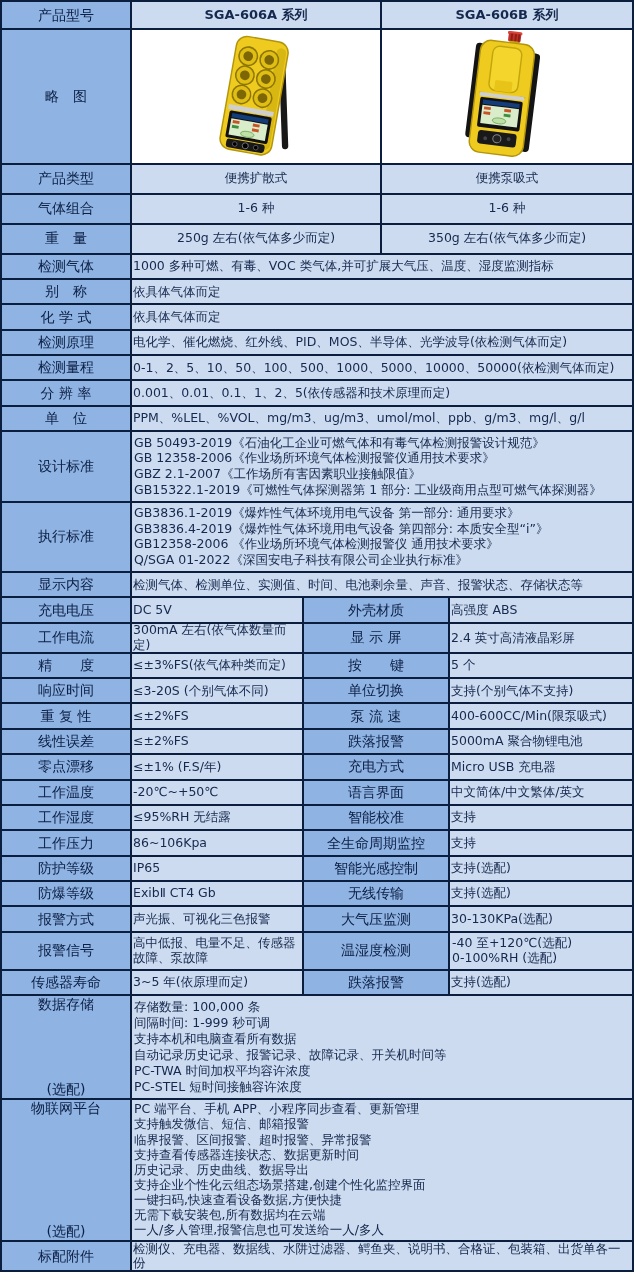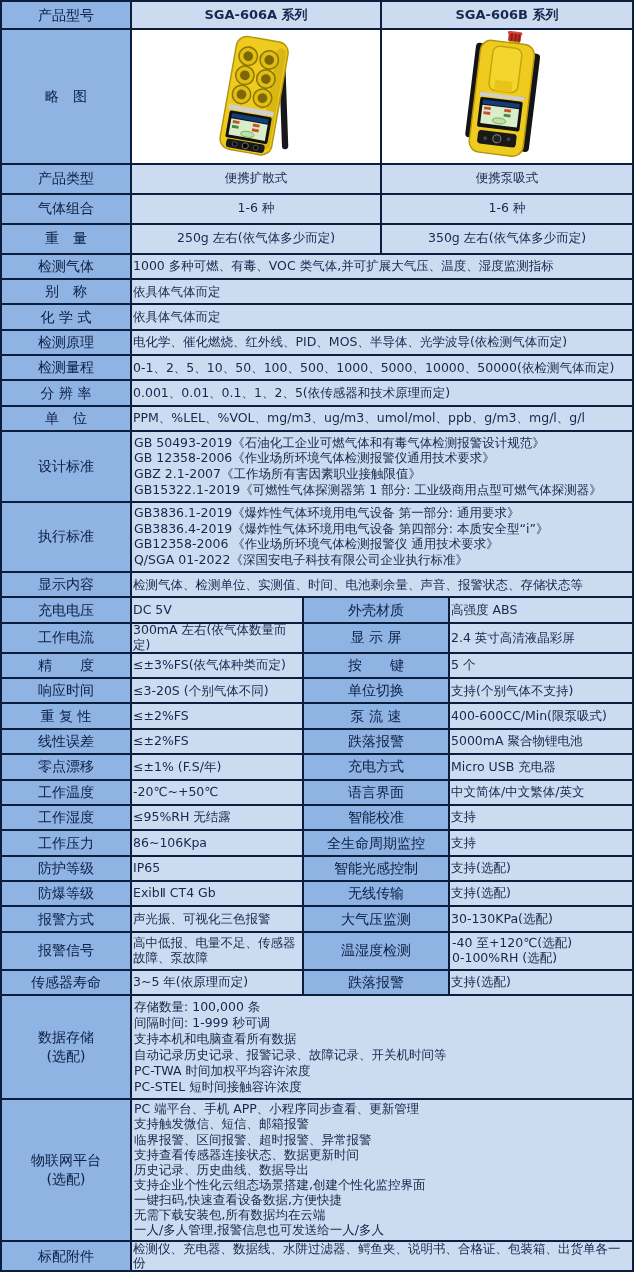--- a/index.html
+++ b/index.html
@@ -21,21 +21,21 @@
   .h44{height:45px}.h124{height:124px}.h170{height:170px}
   .cell{display:flex;align-items:center;overflow:hidden}
   .cell+.cell{border-left:2px solid var(--bd)}
   .lab{background:var(--lab);justify-content:center;text-align:center;font-weight:normal;font-size:14px;color:var(--labtxt);line-height:1.2;padding:0 2px}
   .val{font-size:12.5px;color:var(--txt);padding:0 1px;line-height:1.15}
   .center{justify-content:center;text-align:left;padding:12px 2px}
   .bold{font-weight:bold;font-size:13px}
   .white{background:#fff}
   .ml{flex-direction:column;align-items:stretch;justify-content:space-evenly;padding:2px 2px}
   .ml>div{white-space:nowrap}
-  .mlc{flex-direction:column;align-items:center;justify-content:center;gap:2px}
+  .mlc{flex-direction:column;align-items:center;justify-content:space-between;gap:2px}
   .imgcell{justify-content:center;padding:0}
   svg{display:block}
 </style>
 </head>
 <body>
 
 <div class="tbl">
 
   <div class="row g3 h28">
     <div class="cell lab">产品型号</div>

